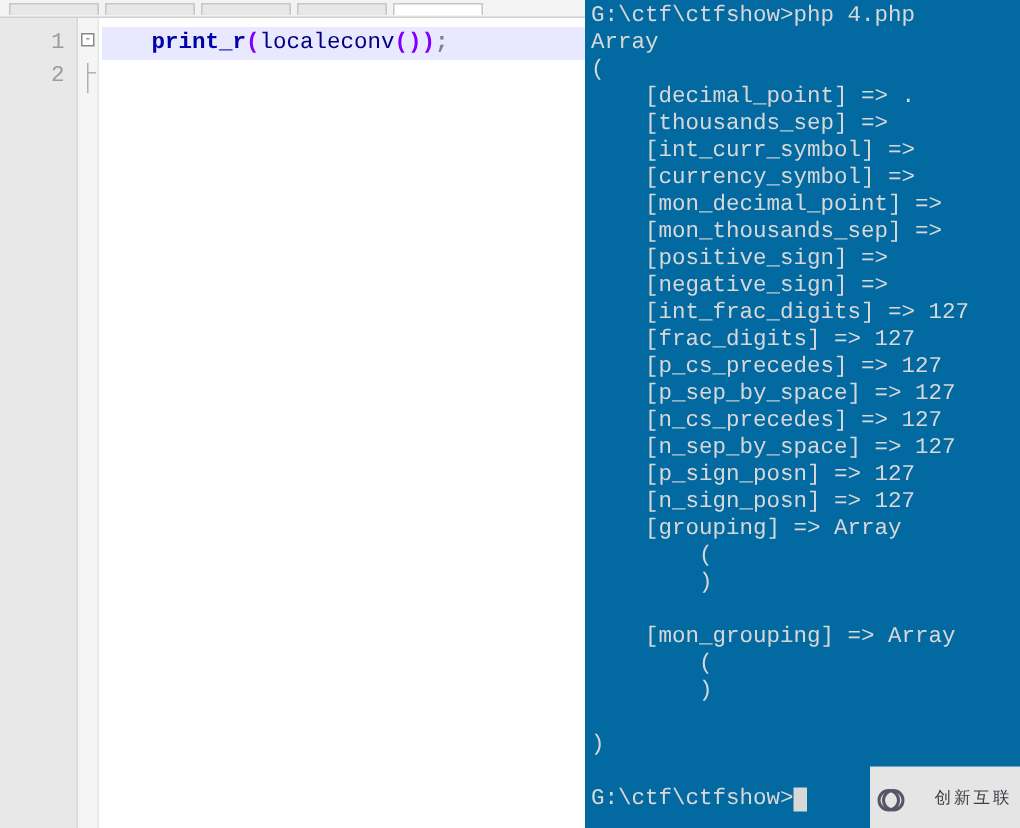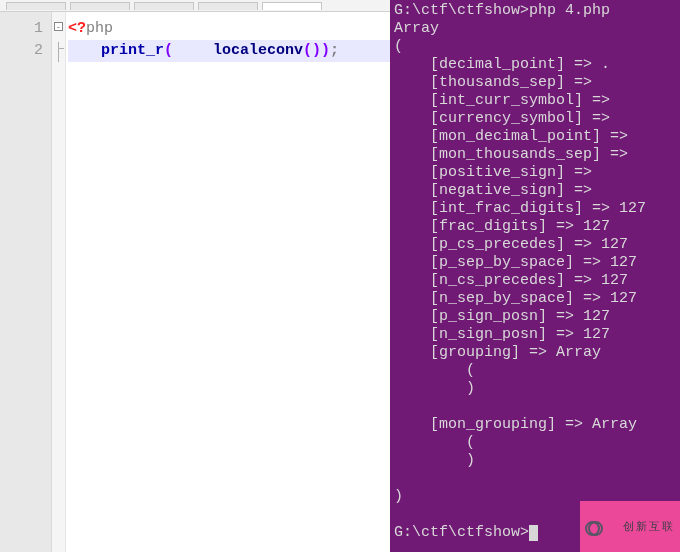--- a/index.html
+++ b/index.html
@@ -18,31 +18,31 @@
   .fold-line { position:absolute; left:6px; top:30px; width:1px; height:20px; background:#b0b0b0;}
   .fold-end  { position:absolute; left:6px; top:36px; width:6px; height:1px; background:#b0b0b0;}
   .code { flex:1; padding:6px 0 0 2px; font-size:15px; line-height:22px; position:relative;}
   .code .row { white-space:pre; height:22px;}
   .code .row.current { background:#e8e8ff; }
   .code .row.current::before{ content:""; position:absolute; left:0; right:0; height:22px; }
 
   .tok-delim { color:#ff2020; font-weight:bold;}
   .tok-meta  { color:#808080; }
   .tok-func  { color:#0000aa; font-weight:bold;padding-left:33px;}
-  .tok-name  { color:#000080; font-weight:bold;margin-left:40px;}
+  .tok-name  { color:#000080; font-weight:normal;}
   .tok-paren { color:#8000ff; font-weight:bold;}
   .tok-punct { color:#808080; font-weight:bold;}
 
   
-  .term { flex:1; background:#701a75; color:#d8d8d8; font-size:15px; line-height:18px; padding:2px 4px 4px 4px; white-space:pre; font-family:Consolas,"SimSun","Courier New",monospace; overflow:hidden;}
+  .term { flex:1; background:#0369a1; color:#d8d8d8; font-size:15px; line-height:18px; padding:2px 4px 4px 4px; white-space:pre; font-family:Consolas,"SimSun","Courier New",monospace; overflow:hidden;}
   .term .line { height:18px; }
   .term .cursor { display:inline-block; width:9px; height:16px; background:#d8d8d8; vertical-align:text-bottom;}
 
   
-  .watermark { position:absolute; right:0; bottom:0; width:100px; height:51px; background:#ec4899; display:flex; align-items:center; justify-content:center; gap:20px; font-family:"Microsoft YaHei",sans-serif; font-size:11px; letter-spacing:2px; color:#3a3f46;}
+  .watermark { position:absolute; right:0; bottom:0; width:100px; height:41px; background:#e5e5e5; display:flex; align-items:center; justify-content:center; gap:20px; font-family:"Microsoft YaHei",sans-serif; font-size:11px; letter-spacing:2px; color:#3a3f46;}
   .wm-logo { width:18px; height:18px; position:relative;}
   .wm-logo::before, .wm-logo::after{ content:""; position:absolute; width:11px; height:11px; border:2px solid #556; border-radius:50%; }
   .wm-logo::before{ left:0; top:3px;}
   .wm-logo::after{ right:0; top:3px;}
 </style>
 </head>
 <body>
 
 <div class="container">
 
@@ -58,21 +58,20 @@
       <div class="gutter" id="gutter">
           <div>1</div>
           <div>2</div>
         </div>
       <div class="fold-col">
         <div class="fold-box">-</div>
         <div class="fold-line"></div>
         <div class="fold-end"></div>
       </div>
       <div class="code" id="code">
-          <div class="row"><span class="tok-delim">&lt;?</span><span class="tok-meta">php</span></div>
           <div class="row current"><span class="tok-func">print_r</span><span class="tok-paren">(</span><span class="tok-name">localeconv</span><span class="tok-paren">()</span><span class="tok-paren">)</span><span class="tok-punct">;</span></div>
         </div>
     </div>
   </div>
 
   <div class="term" id="term"><div class="line">G:\ctf\ctfshow&gt;php 4.php</div><div class="line">Array</div><div class="line">(</div><div class="line">    [decimal_point] =&gt; .</div><div class="line">    [thousands_sep] =&gt; </div><div class="line">    [int_curr_symbol] =&gt; </div><div class="line">    [currency_symbol] =&gt; </div><div class="line">    [mon_decimal_point] =&gt; </div><div class="line">    [mon_thousands_sep] =&gt; </div><div class="line">    [positive_sign] =&gt; </div><div class="line">    [negative_sign] =&gt; </div><div class="line">    [int_frac_digits] =&gt; 127</div><div class="line">    [frac_digits] =&gt; 127</div><div class="line">    [p_cs_precedes] =&gt; 127</div><div class="line">    [p_sep_by_space] =&gt; 127</div><div class="line">    [n_cs_precedes] =&gt; 127</div><div class="line">    [n_sep_by_space] =&gt; 127</div><div class="line">    [p_sign_posn] =&gt; 127</div><div class="line">    [n_sign_posn] =&gt; 127</div><div class="line">    [grouping] =&gt; Array</div><div class="line">        (</div><div class="line">        )</div><div class="line"></div><div class="line">    [mon_grouping] =&gt; Array</div><div class="line">        (</div><div class="line">        )</div><div class="line"></div><div class="line">)</div><div class="line"></div><div class="line">G:\ctf\ctfshow&gt;<span class="cursor"></span></div></div>
 </div>
 
 <div class="watermark">
   <span class="wm-logo"></span>

